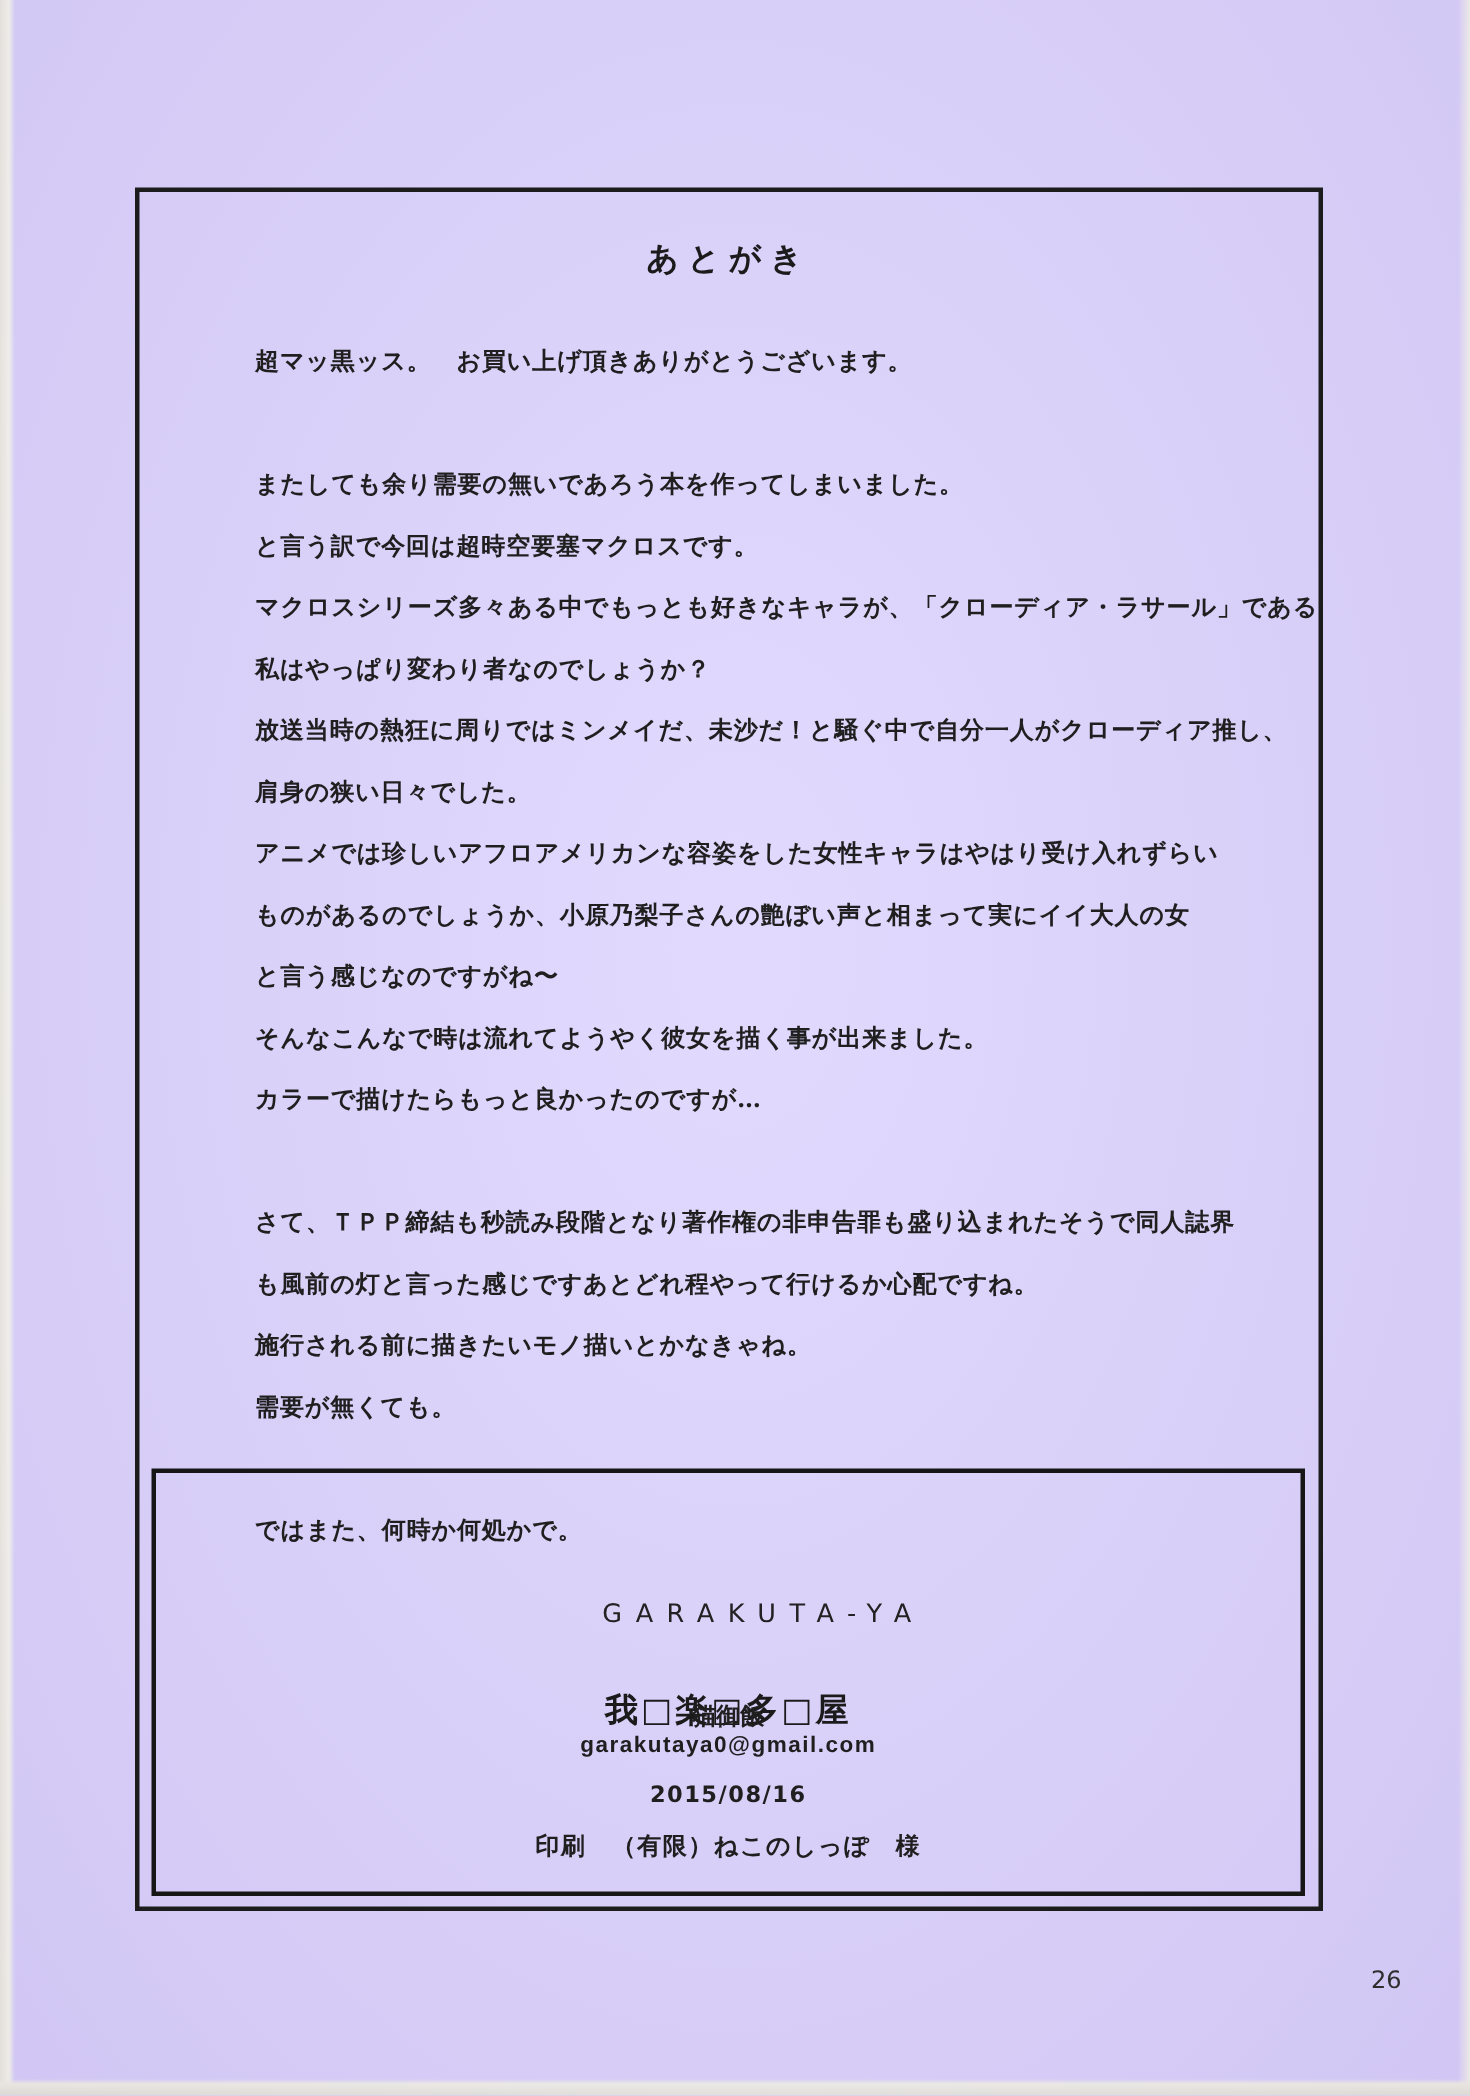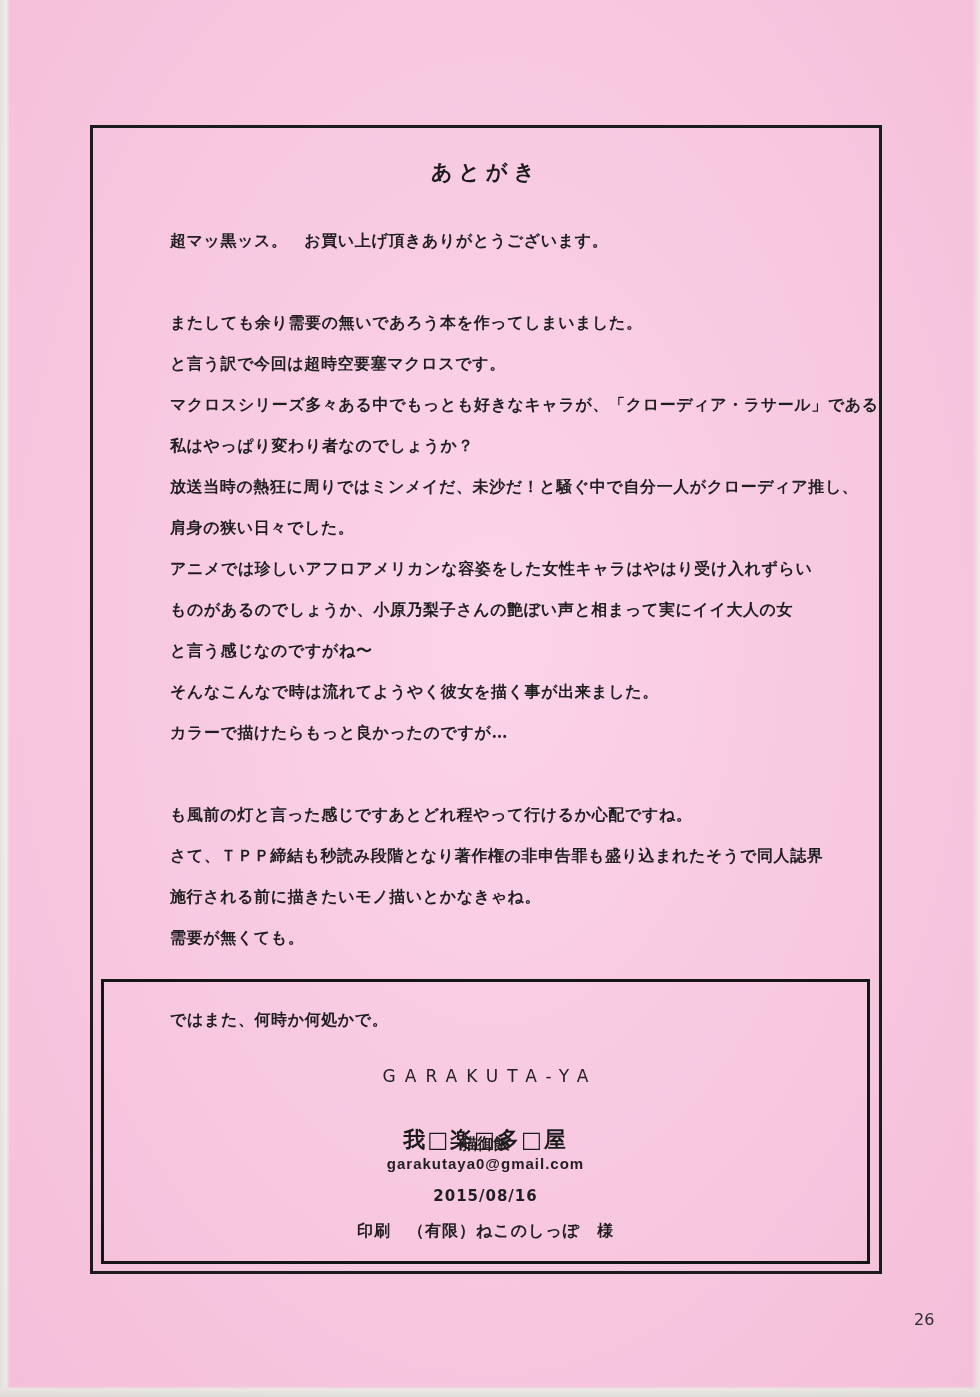--- a/index.html
+++ b/index.html
@@ -4,21 +4,21 @@
 <style>
   html, body {
     margin: 0;
     padding: 0;
     background: #e9e7e3;
   }
   .scan {
     position: relative;
     width: 980px;
     height: 1397px;
-    background: #f9a8d4;
+    background: #c4b5fd;
     overflow: hidden;
     font-family: "DejaVu Serif", serif;
     color: #1e1e1e;
   }
   
   .edge-left {
     position: absolute;
     left: 0; top: 0;
     width: 10px; height: 1397px;
     background: linear-gradient(90deg, #dedad5 0%, #efedea 60%, rgba(247,245,242,0) 100%);
@@ -107,20 +107,21 @@
   .c-latin {
     position: absolute;
     left: 0; top: 84px;
     width: 100%;
     font-family: "DejaVu Sans", sans-serif;
     font-size: 17px;
     font-weight: 500;
     letter-spacing: 9px;
     text-indent: 9px;
     color: #222;
+    padding-left: 19px;
   }
   .c-kanji {
     position: absolute;
     left: 0; top: 113px;
     width: 100%;
     font-family: "DejaVu Sans", sans-serif;
     font-size: 22px;
     font-weight: 600;
     letter-spacing: 2px;
     color: #1b1b1b;
@@ -197,22 +198,22 @@
         <div class="line">マクロスシリーズ多々ある中でもっとも好きなキャラが、「クローディア・ラサール」である</div>
         <div class="line">私はやっぱり変わり者なのでしょうか？</div>
         <div class="line">放送当時の熱狂に周りではミンメイだ、未沙だ！と騒ぐ中で自分一人がクローディア推し、</div>
         <div class="line">肩身の狭い日々でした。</div>
         <div class="line">アニメでは珍しいアフロアメリカンな容姿をした女性キャラはやはり受け入れずらい</div>
         <div class="line">ものがあるのでしょうか、小原乃梨子さんの艶ぼい声と相まって実にイイ大人の女</div>
         <div class="line">と言う感じなのですがね〜</div>
         <div class="line">そんなこんなで時は流れてようやく彼女を描く事が出来ました。</div>
         <div class="line">カラーで描けたらもっと良かったのですが…</div>
         <div class="line">&nbsp;</div>
+        <div class="line">さて、ＴＰＰ締結も秒読み段階となり著作権の非申告罪も盛り込まれたそうで同人誌界</div>
         <div class="line">も風前の灯と言った感じですあとどれ程やって行けるか心配ですね。</div>
-        <div class="line">さて、ＴＰＰ締結も秒読み段階となり著作権の非申告罪も盛り込まれたそうで同人誌界</div>
         <div class="line">施行される前に描きたいモノ描いとかなきゃね。</div>
         <div class="line">需要が無くても。</div>
         <div class="line">&nbsp;</div>
         <div class="line">ではまた、何時か何処かで。</div>
       </div>
 
     <div class="colophon">
       <div class="c-latin">GARAKUTA-YA</div>
       <div class="c-kanji">我□楽□多□屋</div>
       <div class="c-author">猫御飯</div>

